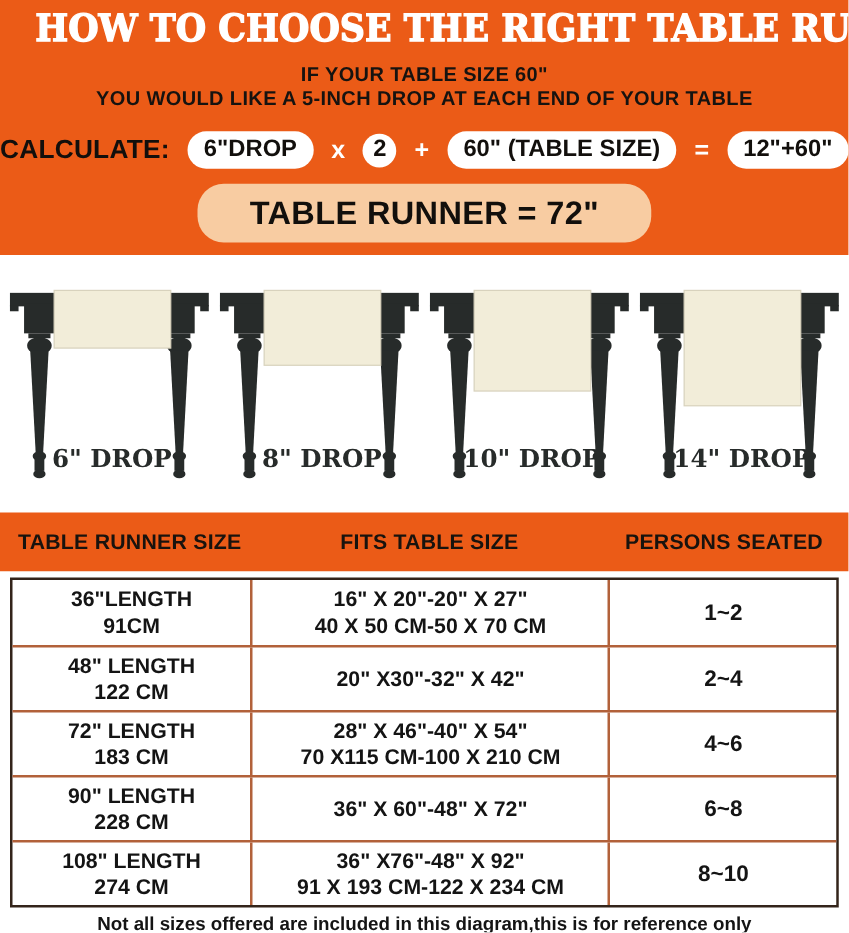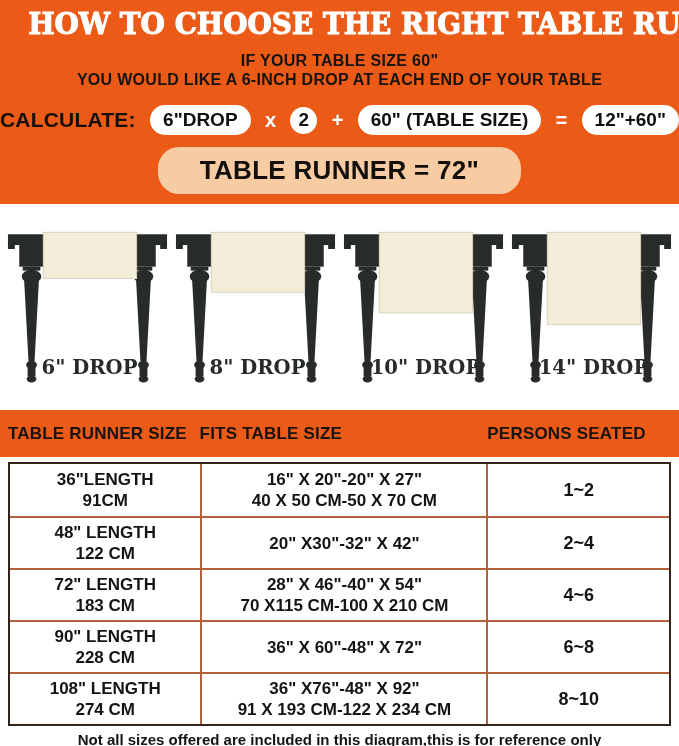--- a/index.html
+++ b/index.html
@@ -114,21 +114,21 @@
   
   .band {
     height: 47px;
     background: #EB5B17;
     display: grid;
     grid-template-columns: 28.9% 43.4% 27.7%;
     align-items: center;
     padding: 0 8px;
   }
   .band .col-head {
-    text-align: left;
+    text-align: center;
     color: #18130e;
     font-weight: bold;
     font-size: 17px;
     letter-spacing: 0.2px;
   }
 
   
   .size-table {
     margin: 5px 8px 0 8px;
     border: 2px solid #33241A;
@@ -179,21 +179,21 @@
         <ellipse cx="0" cy="176.5" rx="5" ry="3.5"></ellipse>
       </g>
     </defs>
   </svg>
 
   <div class="top-section">
     <div class="title-wrap">
       <div class="main-title">HOW TO CHOOSE THE RIGHT TABLE RUNNER</div>
     </div>
     <div class="subtitle1">IF YOUR TABLE SIZE 60"</div>
-    <div class="subtitle2">YOU WOULD LIKE A 6-INCH DROP AT EACH END OF YOUR TABLE</div>
+    <div class="subtitle2">YOU WOULD LIKE A 5-INCH DROP AT EACH END OF YOUR TABLE</div>
 
     <div class="calc-row">
       <span class="calc-label">CALCULATE:</span>
       <span class="pill">6"DROP</span>
       <span class="op">x</span>
       <span class="circle">2</span>
       <span class="op">+</span>
       <span class="pill">60" (TABLE SIZE)</span>
       <span class="op">=</span>
       <span class="pill">12"+60"</span>

